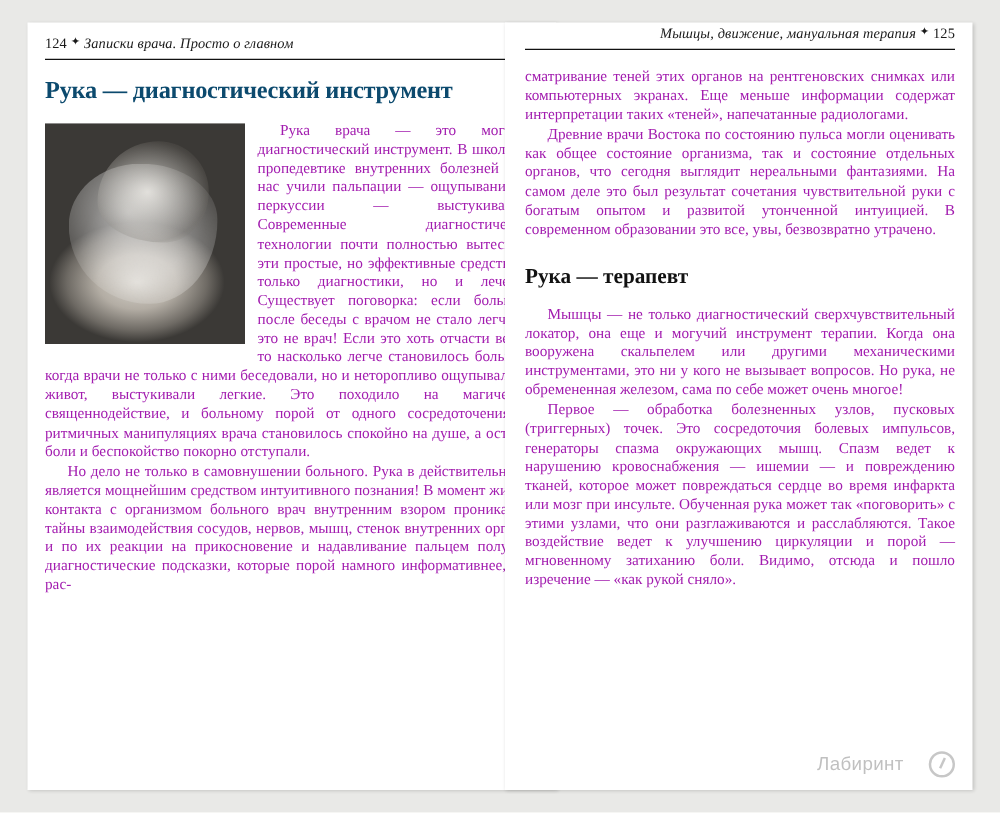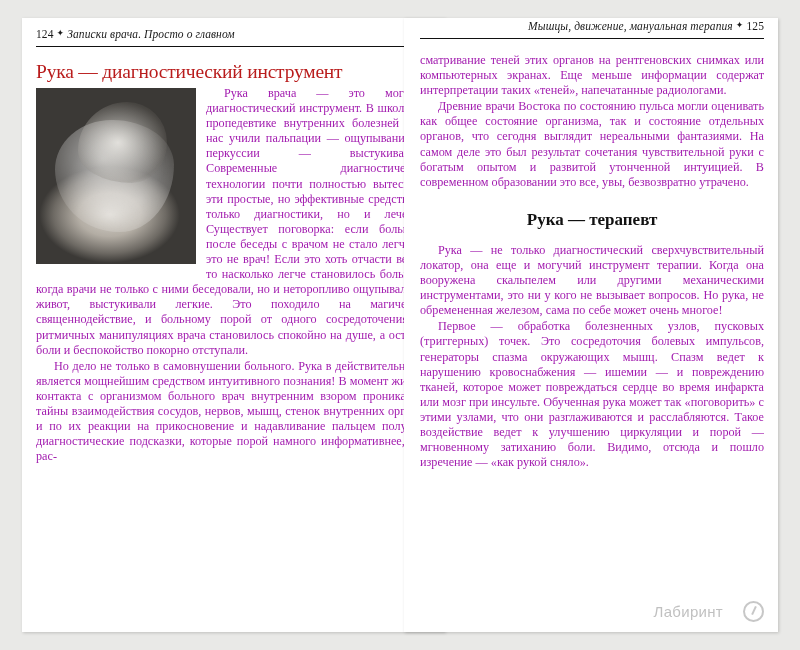--- a/index.html
+++ b/index.html
@@ -59,29 +59,28 @@
     vertical-align: 2px;
     padding: 0 3px;
   }
   .rule {
     border: 0;
     border-top: 1.6px solid #111;
     margin: 2px 0 14px 0;
   }
   h1.chapter {
     font-size: 19.5px;
-    font-weight: normal;
-    margin: 2px 0 3px 0;
+    font-weight: bold;
+    margin: 2px 0 13px 0;
     letter-spacing: -0.2px;
-    color: #b91c1c;
+    color: #0c4a6e;
   }
   h2.section {
     font-size: 17px;
     font-weight: bold;
-    text-align: center;
     margin: 20px 0 13px 0;
     color: #111;
   }
   p.body {
     font-size: 12.2px;
     line-height: 15.1px;
     text-align: justify;
     text-indent: 18px;
     margin: 0 0 1px 0;
     color: #a21caf;
@@ -206,21 +205,21 @@
     </div>
     <hr class="rule">
 
     <p class="body noindent">сматривание теней этих органов на рентгеновских снимках или компьютерных экранах. Еще меньше информации содержат интерпретации таких «теней», напечатанные радиологами.</p>
 
 
     <p class="body">Древние врачи Востока по состоянию пульса могли оценивать как общее состояние организма, так и состояние отдельных органов, что сегодня выглядит нереальными фантазиями. На самом деле это был результат сочетания чувствительной руки с богатым опытом и развитой утонченной интуицией. В современном образовании это все, увы, безвозвратно утрачено.</p>
 
     <h2 class="section">Рука — терапевт</h2>
 
-    <p class="body">Рука — не только диагностический сверхчувствительный локатор, она еще и могучий инструмент терапии. Когда она вооружена скальпелем или другими механическими инструментами, это ни у кого не вызывает вопросов. Но рука, не обремененная железом, сама по себе может очень многое!</p>
+    <p class="body">Мышцы — не только диагностический сверхчувствительный локатор, она еще и могучий инструмент терапии. Когда она вооружена скальпелем или другими механическими инструментами, это ни у кого не вызывает вопросов. Но рука, не обремененная железом, сама по себе может очень многое!</p>
     <p class="body">Первое — обработка болезненных узлов, пусковых (триггерных) точек. Это сосредоточия болевых импульсов, генераторы спазма окружающих мышц. Спазм ведет к нарушению кровоснабжения — ишемии — и повреждению тканей, которое может повреждаться сердце во время инфаркта или мозг при инсульте. Обученная рука может так «поговорить» с этими узлами, что они разглаживаются и расслабляются. Такое воздействие ведет к улучшению циркуляции и порой — мгновенному затиханию боли. Видимо, отсюда и пошло изречение — «как рукой сняло».</p>
 
     <div class="watermark">
       <span class="wm-text">Лабиринт</span>
       <span class="wm-mark"></span>
     </div>
   </div>
 
 </div>
 

